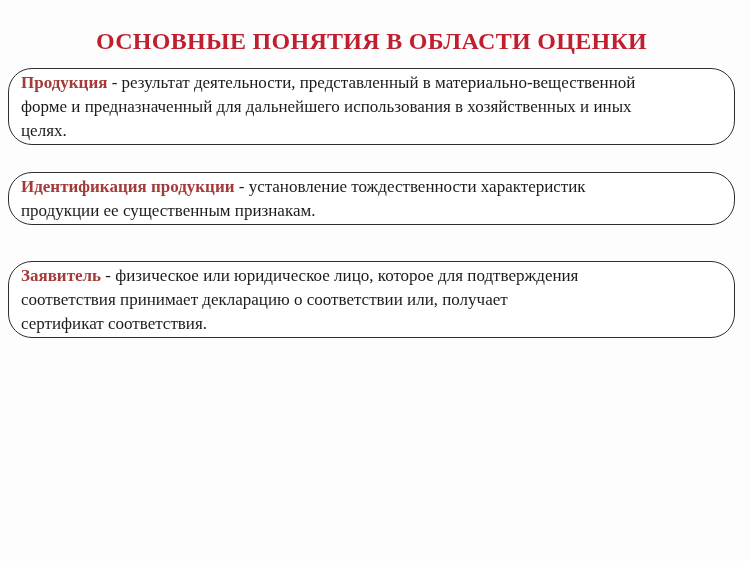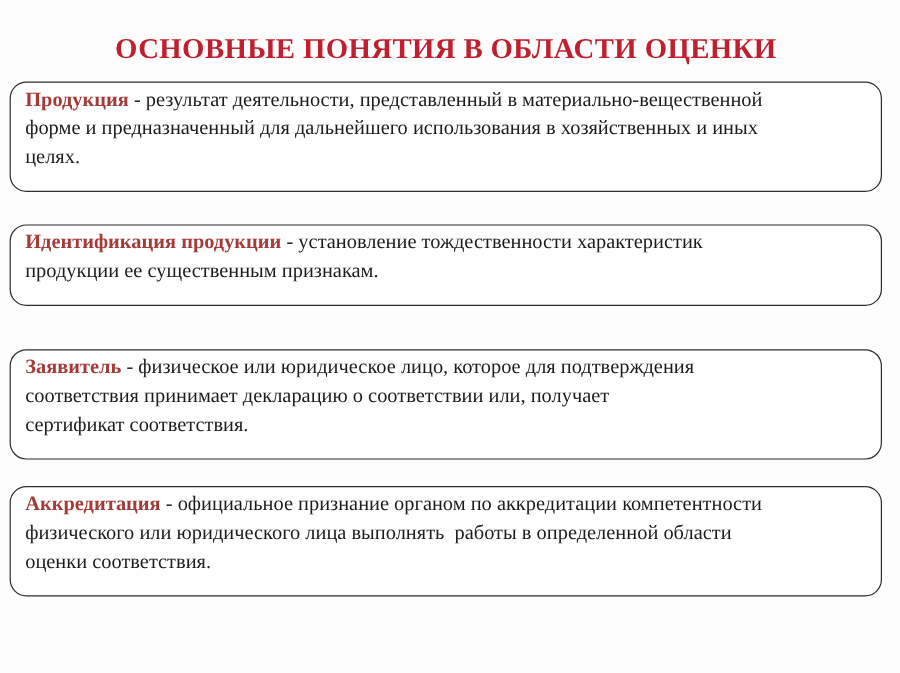--- a/index.html
+++ b/index.html
@@ -23,22 +23,22 @@
     font-weight: bold;
     font-size: 24px;
     line-height: 30px;
     letter-spacing: 0.3px;
     margin: 0 0 12px 0;
   }
   .card {
     box-sizing: border-box;
     background: #ffffff;
     border: 1.5px solid #2d2d2d;
-    border-radius: 14px;
-    padding: 2px 12px 16px 12px;
+    border-radius: 24px;
+    padding: 2px 12px 1px 12px;
   }
   .card.c2 { margin-top: 27px; }
   .card.c3 { margin-top: 36px; }
   .card.c4 { margin-top: 22px; }
   .card.c5 { margin-top: 12px; }
   .def {
     margin: 0;
     font-size: 17px;
     line-height: 24px;
     color: #1b1b1b;
@@ -66,20 +66,15 @@
       <p class="def"><span class="term">Идентификация продукции</span><span> - установление тождественности характеристик
 продукции ее существенным признакам.</span></p>
     </div>
 
   <div class="card c3">
       <p class="def"><span class="term">Заявитель</span><span> - физическое или юридическое лицо, которое для подтверждения
 соответствия принимает декларацию о соответствии или, получает
 сертификат соответствия.</span></p>
     </div>
 
-  <div class="card c4">
-      <p class="def"><span class="term">Аккредитация</span><span> - официальное признание органом по аккредитации компетентности
-физического или юридического лица выполнять  работы в определенной области
-оценки соответствия.</span></p>
-    </div>
 
 
 </div>
 
 </body></html>

